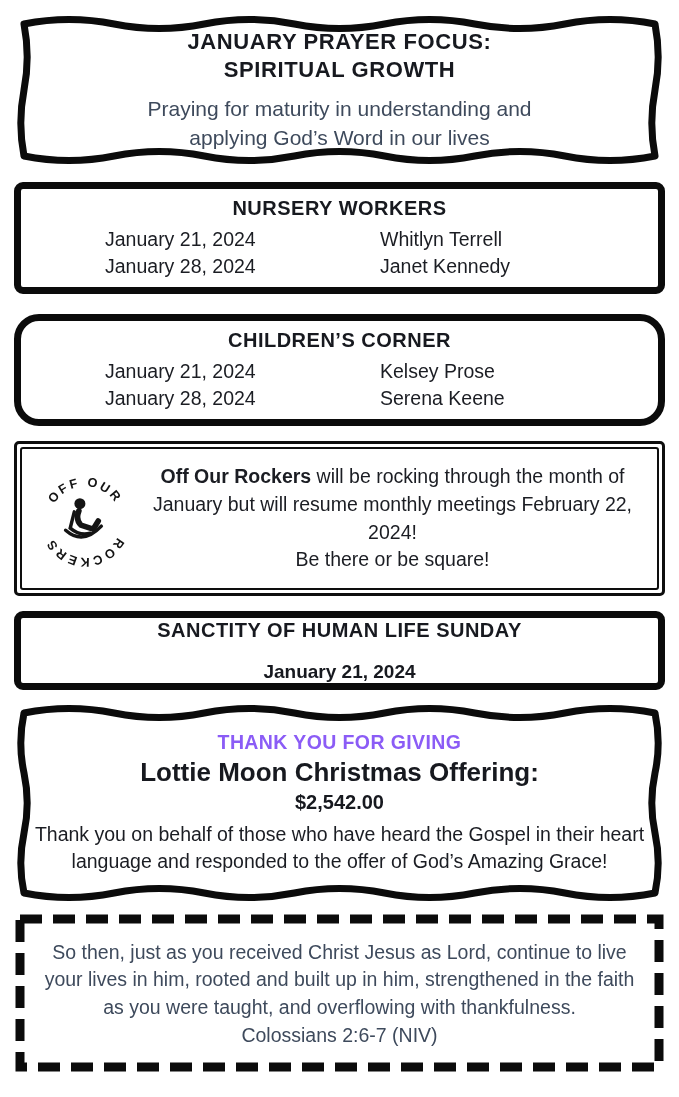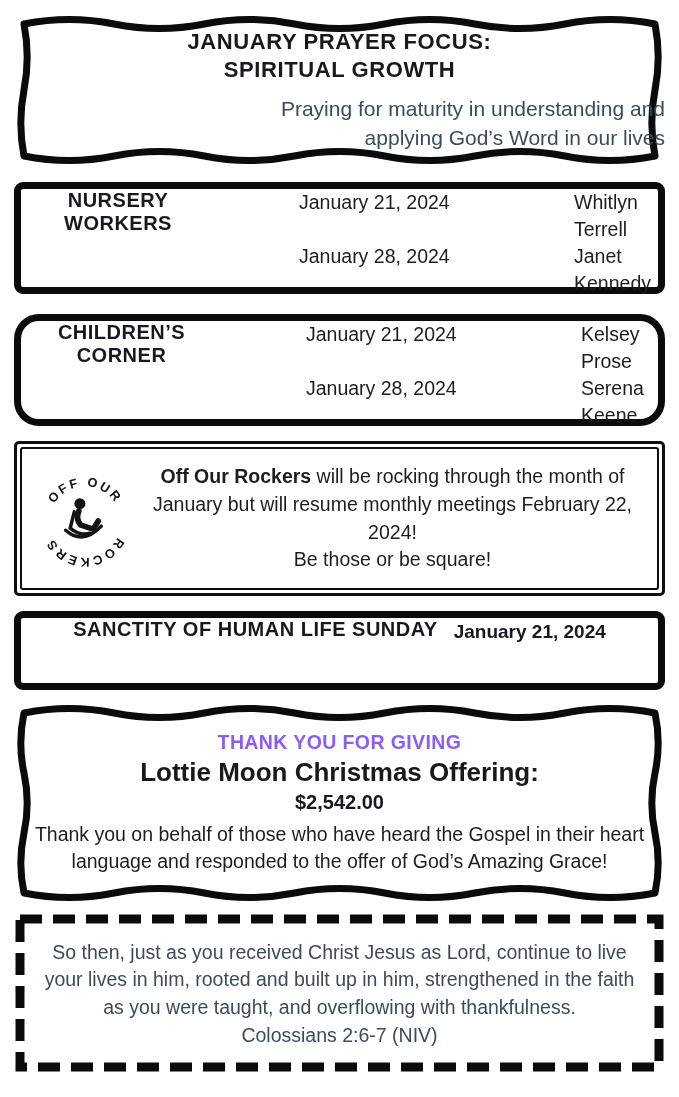--- a/index.html
+++ b/index.html
@@ -15,27 +15,27 @@
   }
   .box{position:relative;box-sizing:border-box;width:651px;}
   .box .content{position:relative;z-index:1;}
   .border-overlay{position:absolute;inset:0;z-index:0;pointer-events:none;}
 
   
   .wavy-box{display:flex;flex-direction:column;justify-content:center;text-align:center;}
 
   .box1{height:152px;margin-bottom:16px;}
   .box1 h2{margin:0 0 9px 0;font-size:22px;font-weight:700;letter-spacing:.6px;color:#17191f;line-height:1.3;text-align:center;}
-  .box1 .subtitle{margin:0;font-size:21px;color:#3e4a5c;line-height:1.4;text-align:right;}
+  .box1 .subtitle{margin:0;font-size:21px;color:#3e4a5c;line-height:1.4;}
   .tline{display:block;}
 
   
   .solid-box{
     border:7px solid #0b0b0b;border-radius:9px;
-    display:flex;flex-direction:row;justify-content:center;
+    display:flex;flex-direction:column;justify-content:center;
   }
   .roster{height:112px;}
   .roster h3{margin:0 0 6px 0;text-align:center;font-size:20px;font-weight:700;letter-spacing:.5px;color:#17191f;}
   .schedule{font-size:19.5px;line-height:1.38;color:#1b1d23;}
   .srow{display:grid;grid-template-columns:275px 1fr;padding-left:84px;}
   .box2{margin-bottom:20px;}
   .box3{margin-bottom:15px;border-radius:25px;}
 
   
   .double-box{height:155px;margin-bottom:15px;border:3px solid #0e0e0e;border-radius:5px;padding:3px;}
@@ -129,21 +129,21 @@
           <g>
             <circle cx="45" cy="35" r="5.4" fill="#141414"></circle>
             <path d="M44 42 C42 47 42 52 46 56 L58 60 L63 52" stroke="#141414" stroke-width="5.5" fill="none" stroke-linecap="round" stroke-linejoin="round"></path>
             <path d="M39.5 43 L35.5 59 Q45 67 55 64" stroke="#141414" stroke-width="3.4" fill="none" stroke-linecap="round"></path>
             <path d="M31 61 Q 48 76 66 57" stroke="#141414" stroke-width="3.4" fill="none" stroke-linecap="round"></path>
           </g>
         </svg>
       </div>
       <p class="rockers-text">
         <strong>Off Our Rockers</strong><span> will be rocking through the month of January but will resume monthly meetings February 22, 2024!</span>
-        <span class="closing">Be those or be square!</span>
+        <span class="closing">Be there or be square!</span>
       </p>
     </div>
   </section>
 
   <section class="box solid-box box5">
     <p class="s-title">SANCTITY OF HUMAN LIFE SUNDAY</p>
     <p class="s-date">January 21, 2024</p>
   </section>
 
   <section class="box wavy-box box6">

